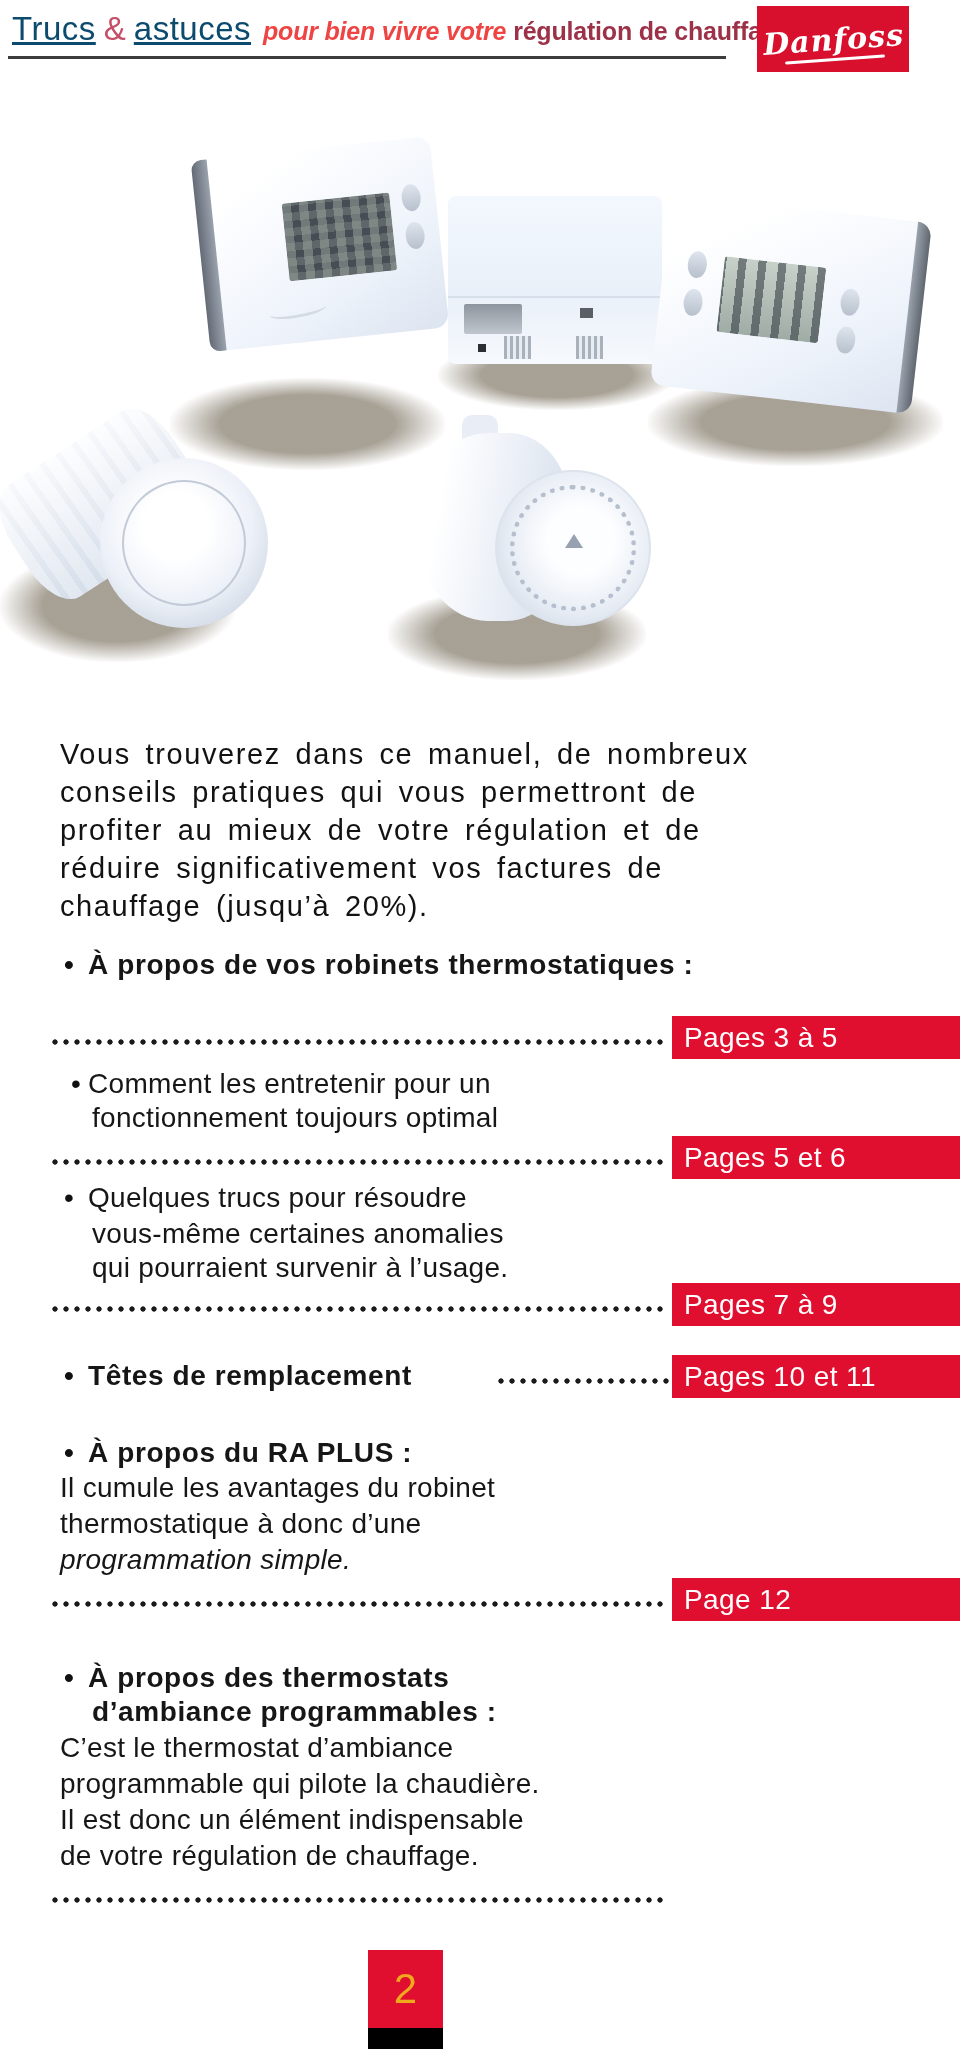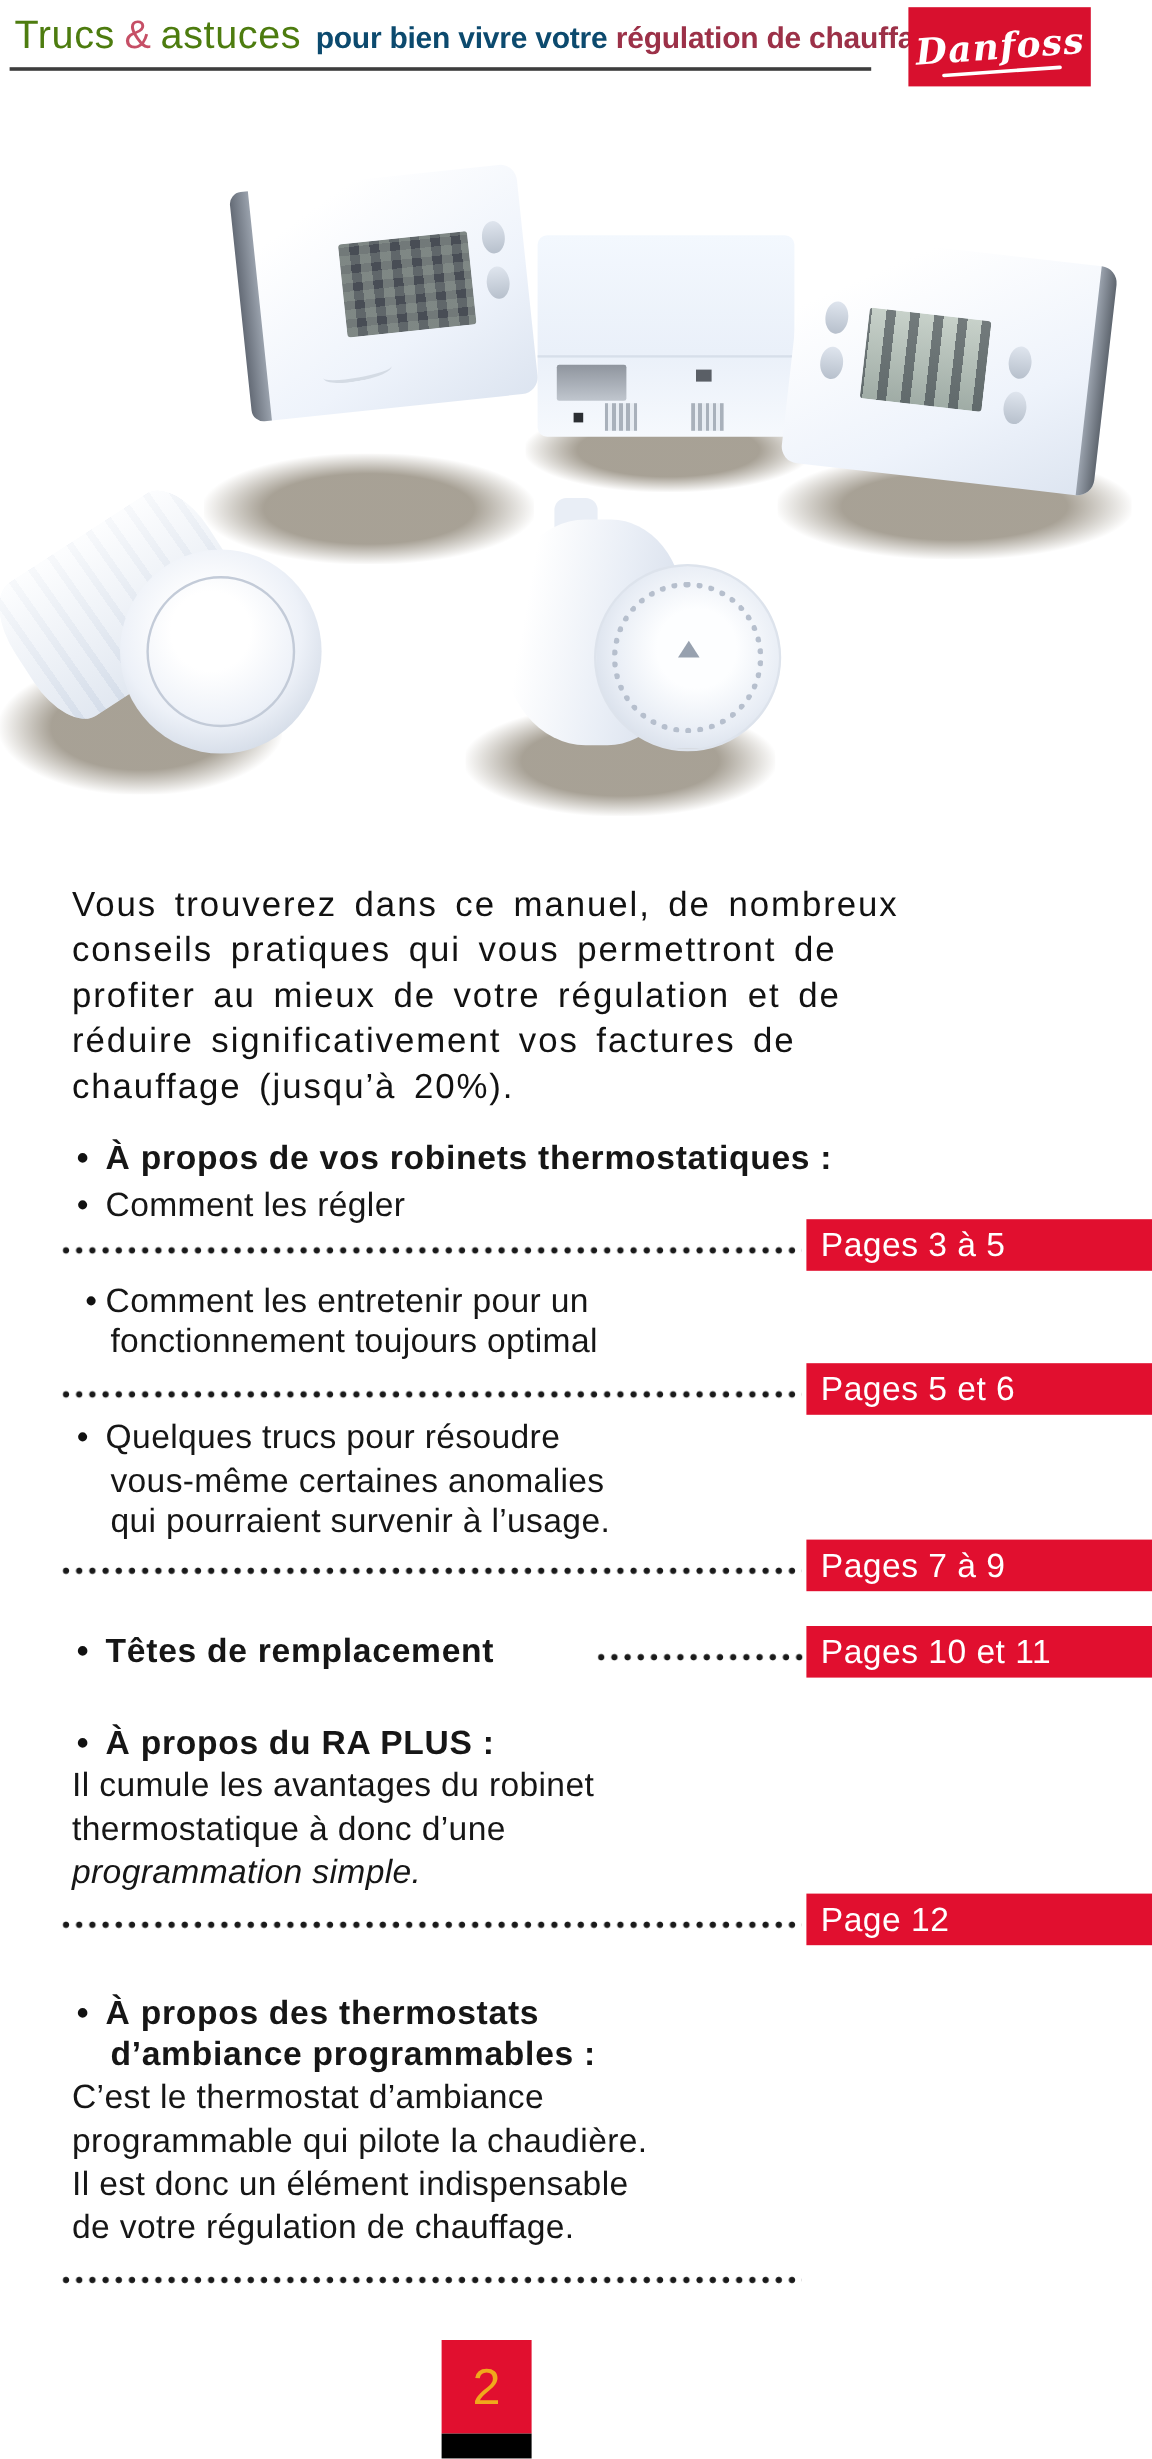--- a/index.html
+++ b/index.html
@@ -1,23 +1,23 @@
 <!DOCTYPE html>
 <html><head>
 <meta charset="utf-8">
 <style>
   html,body{margin:0;padding:0;background:#fff;}
   .page{position:relative;width:960px;height:2049px;background:#ffffff;overflow:hidden;
         font-family:"Liberation Sans",sans-serif;color:#141414;}
 
   
   .title-row{position:absolute;left:12px;top:10px;display:flex;align-items:baseline;white-space:nowrap;}
-  .t-light{font-size:33px;font-weight:400;color:#4d7c0f;letter-spacing:.5px;}
+  .t-light{font-size:33px;font-weight:400;color:#0c4a6e;letter-spacing:.5px;text-decoration:underline;}
   .t-amp{font-size:33px;font-weight:400;color:#c64f66;margin:0 8px;}
-  .t-dark{font-size:25px;font-weight:700;color:#0c4a6e;letter-spacing:-.2px;margin-left:12px;}
+  .t-dark{font-size:25px;font-weight:700;color:#ef4444;letter-spacing:-.2px;margin-left:12px;font-style:italic;}
   .t-red{font-size:25px;font-weight:700;color:#9c3148;letter-spacing:-.2px;margin-left:7px;}
   .header-rule{position:absolute;left:8px;top:56px;width:718px;height:3px;background:#3d3d3d;}
   .logo{position:absolute;left:757px;top:6px;width:152px;height:66px;background:#d8102e;
         display:flex;align-items:center;justify-content:center;}
   .logo-text{font-family:"DejaVu Serif",serif;font-style:italic;font-weight:700;font-size:30px;
              color:#ffffff;transform:rotate(-4deg);letter-spacing:1px;}
   .logo-underline{position:absolute;left:28px;bottom:11px;width:100px;height:3px;background:#ffffff;
                   transform:rotate(-4deg);border-radius:3px;}
 
   
@@ -166,23 +166,20 @@
     <div>conseils pratiques qui vous permettront de</div>
     <div>profiter au mieux de votre régulation et de</div>
     <div>réduire significativement vos factures de</div>
     <div>chauffage (jusqu’à 20%).</div>
   </div>
 
   <div class="tl b" style="left:64px;top:950px;">
     <span class="blt">•</span><span>À propos de vos robinets thermostatiques :</span>
   </div>
 
-  <div class="tl" style="left:64px;top:989px;">
-    <span class="blt">•</span><span>Comment les régler</span>
-  </div>
   <div class="lead" style="left:52px;top:1038px;width:616px;"></div>
   <div class="pbox" style="top:1016px;">
     <span>Pages 3 à 5</span>
   </div>
 
   <div class="tl" style="left:64px;top:1069px;text-align:center;">
     <span class="blt">•</span><span>Comment les entretenir pour un</span>
   </div>
   <div class="tl" style="left:92px;top:1103px;">
     <span>fonctionnement toujours optimal</span>

